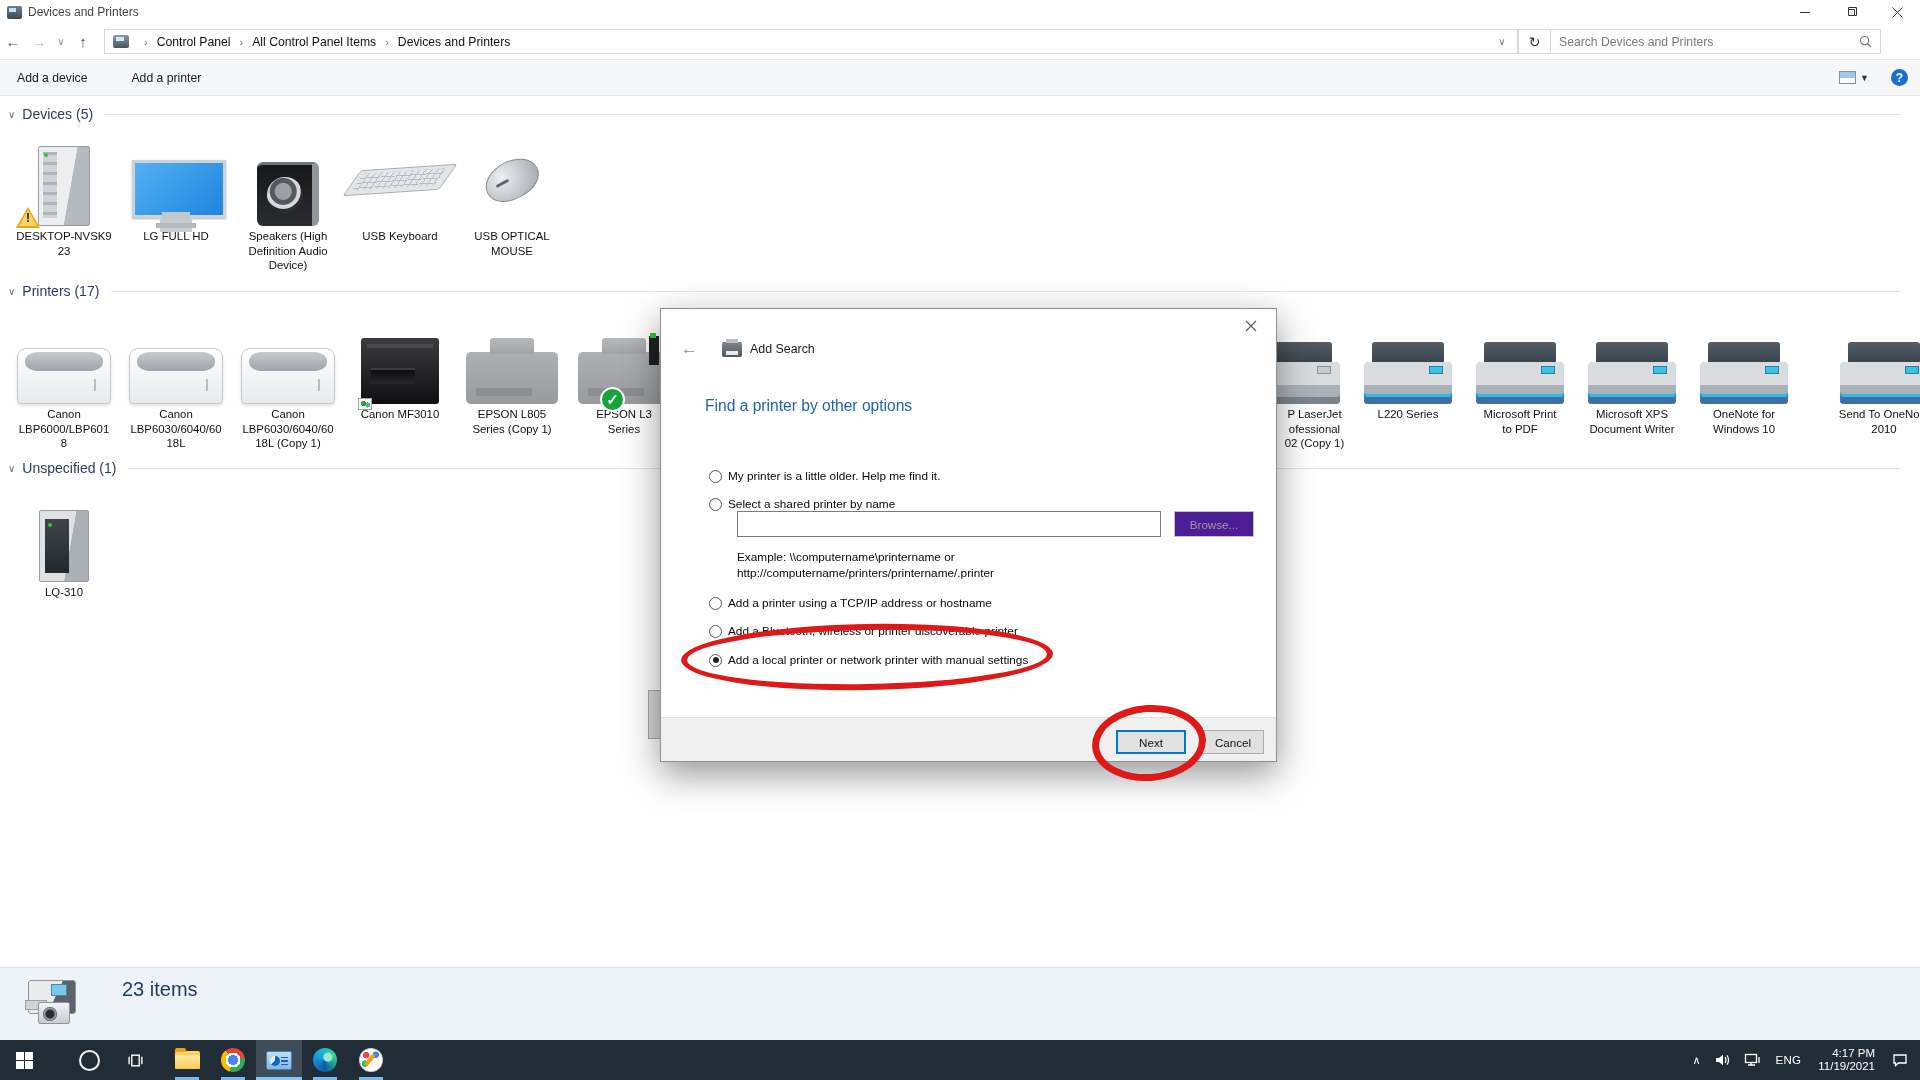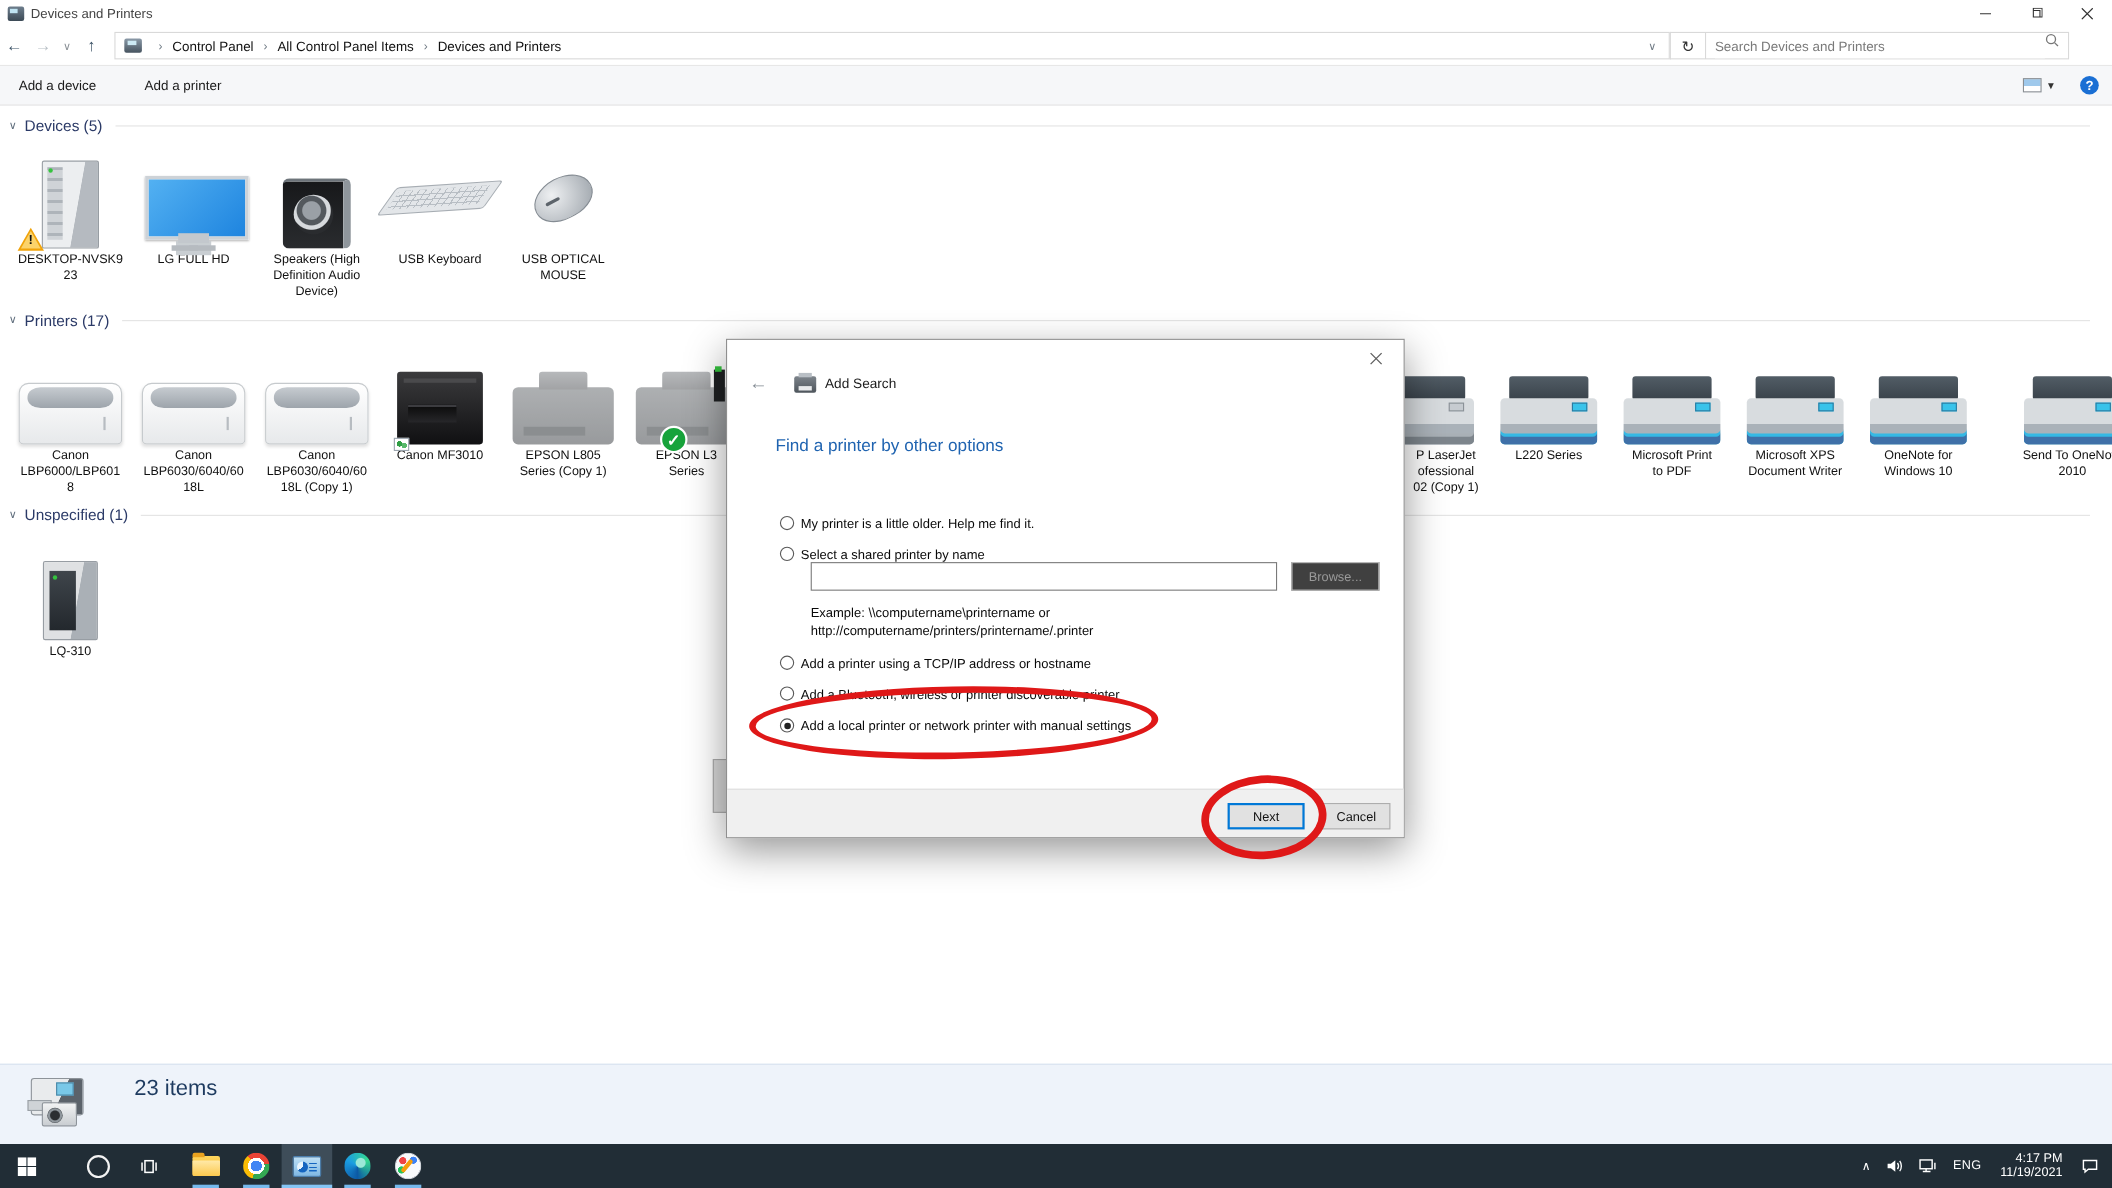--- a/index.html
+++ b/index.html
@@ -20,21 +20,21 @@
 .navbtn.dis{color:#b9c0c6}
 .navbtn.small{font-size:10px;color:#8a9096;width:18px}
 .addrfield{margin-left:8px;width:1414px;height:25px;border:1px solid #d9d9d9;background:#fff;display:flex;align-items:center;font-size:12.2px}
 .addrfield .crumbicon{width:16px;height:13px;margin:0 6px 0 8px;background:linear-gradient(#8b9aa8,#46535f);border-radius:2px;position:relative}
 .addrfield .crumbicon::after{content:"";position:absolute;left:3px;top:2px;width:8px;height:4px;background:#cdeaf5}
 .crumbsep{color:#6f7a84;font-size:11px;margin:0 9px}
 .crumb{color:#111}
 .addr-right{margin-left:auto;display:flex;align-items:center;height:100%}
 .addr-drop{width:30px;text-align:center;color:#6f7a84;font-size:10px}
 .refreshseg{width:32px;height:25px;border:1px solid #d9d9d9;border-right:none;display:flex;align-items:center;justify-content:center;color:#333;font-size:14px}
-.searchfield{margin-left:0;width:331px;height:25px;border:1px solid #d9d9d9;display:flex;padding:0 8px;margin-right:10px}
+.searchfield{margin-left:0;width:331px;height:25px;border:1px solid #d9d9d9;display:flex;align-items:center;padding:0 8px;margin-right:10px}
 .searchfield input{border:none;outline:none;flex:1;font-size:12.2px;font-family:"Liberation Sans",sans-serif;color:#333}
 .searchfield input::placeholder{color:#7a7a7a}
 
 
 .commandbar{position:absolute;left:0;top:60px;width:1920px;height:36px;background:#f6f7f9;border-bottom:1px solid #e4e4e4;display:flex;align-items:center;font-size:12.2px}
 .cmdlink{margin-left:17px;color:#1a1a1a;cursor:pointer}
 .cmdlink+.cmdlink{margin-left:44px}
 .cmd-right{margin-left:auto;display:flex;align-items:center;margin-right:12px}
 .viewicon{width:17px;height:13px;border:1px solid #8a8f94;background:linear-gradient(#9fc9ec 0 6px,#fff 6px);margin-right:4px}
 .viewdrop{font-size:9px;color:#333;margin-right:22px}
@@ -110,27 +110,27 @@
 
 .dialog{position:absolute;left:660px;top:308px;width:617px;height:454px;background:#fff;border:1px solid #8f8f8f;box-shadow:0 12px 34px rgba(0,0,0,.42);z-index:20}
 .dlg-close{position:absolute;right:10px;top:6px;width:30px;height:22px;display:flex;align-items:center;justify-content:center;color:#5f5f5f}
 .dlg-head{position:absolute;left:20px;top:30px;display:flex;align-items:center}
 .dlg-back{color:#838b93;font-size:17px;margin-right:24px}
 .dlg-prnicon{width:20px;height:15px;position:relative;margin-right:8px;background:linear-gradient(#7d848b,#4e555c);border-radius:2px}
 .dlg-prnicon::before{content:"";position:absolute;left:4px;top:-3px;width:12px;height:4px;background:#b9bfc5}
 .dlg-prnicon::after{content:"";position:absolute;left:4px;bottom:2px;width:12px;height:4px;background:#e8eaec}
 .dlg-title{font-size:12.4px;color:#1a1a1a}
 .dlg-heading{position:absolute;left:44px;top:88px;font-size:15.6px;color:#1f63b0}
-.opt{position:absolute;left:48px;display:flex;}
+.opt{position:absolute;left:48px;display:flex;align-items:center}
 .radio{width:13px;height:13px;border-radius:50%;border:1px solid #595959;background:#fff;position:relative;flex:none}
 .radio.checked::after{content:"";position:absolute;left:2.5px;top:2.5px;width:6px;height:6px;border-radius:50%;background:#222}
 .opt .olabel{margin-left:6px;font-size:11.8px;color:#090909}
 .dlg-input{position:absolute;left:76px;top:202px;width:424px;height:26px;border:1px solid #7a7a7a;font-size:12px;padding:0 5px;font-family:"Liberation Sans",sans-serif;outline:none}
 .btn{display:flex;align-items:center;justify-content:center;font-size:11.6px;font-family:"Liberation Sans",sans-serif}
-.btn-browse{position:absolute;left:513px;top:202px;width:80px;height:26px;background:#404040;border:1px solid #c2c2c2;color:#9a9a9a}
+.btn-browse{position:absolute;left:513px;top:202px;width:80px;height:26px;background:#4c1d95;border:1px solid #c2c2c2;color:#9a9a9a}
 .dlg-example{position:absolute;left:76px;top:240px;font-size:11.8px;color:#090909;line-height:16px}
 .dlg-footer{position:absolute;left:0;bottom:0;width:100%;height:44px;background:#f0f0f0;border-top:1px solid #dfdfdf}
 .btn-next{position:absolute;left:455px;top:421px;width:70px;height:24px;background:#e1e1e1;border:2px solid #0078d7;color:#111}
 .btn-cancel{position:absolute;left:541px;top:421px;width:62px;height:24px;background:#e1e1e1;border:1px solid #adadad;color:#111}
 
 
 .ann{position:absolute;border:6px solid #df1818;border-radius:50%;z-index:30;pointer-events:none}
 .ann-option{left:681px;top:624px;width:372px;height:66px;transform:rotate(-1deg)}
 .ann-next{left:1092px;top:705px;width:114px;height:76px;border-width:7px;transform:rotate(-4deg)}
 

